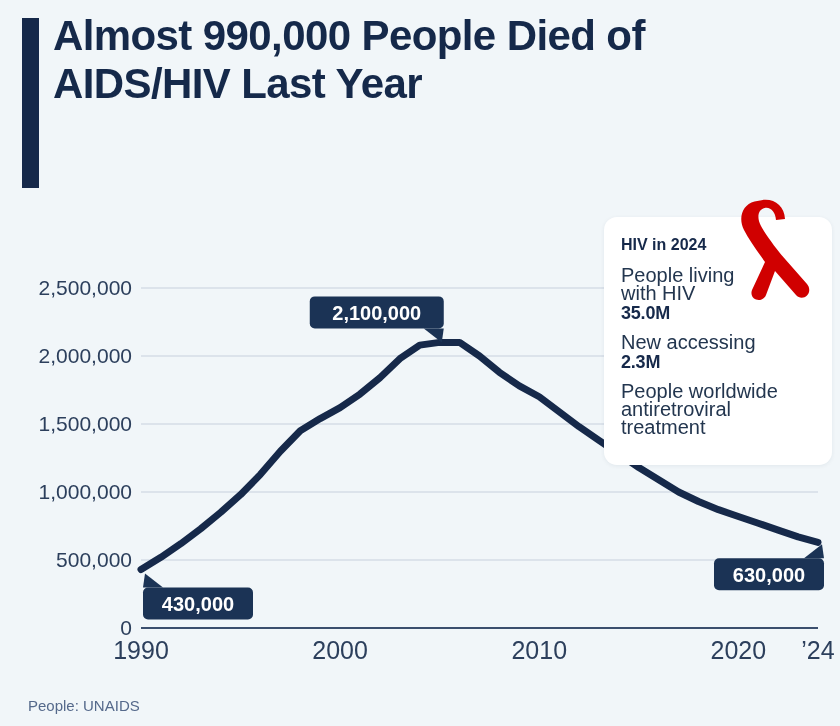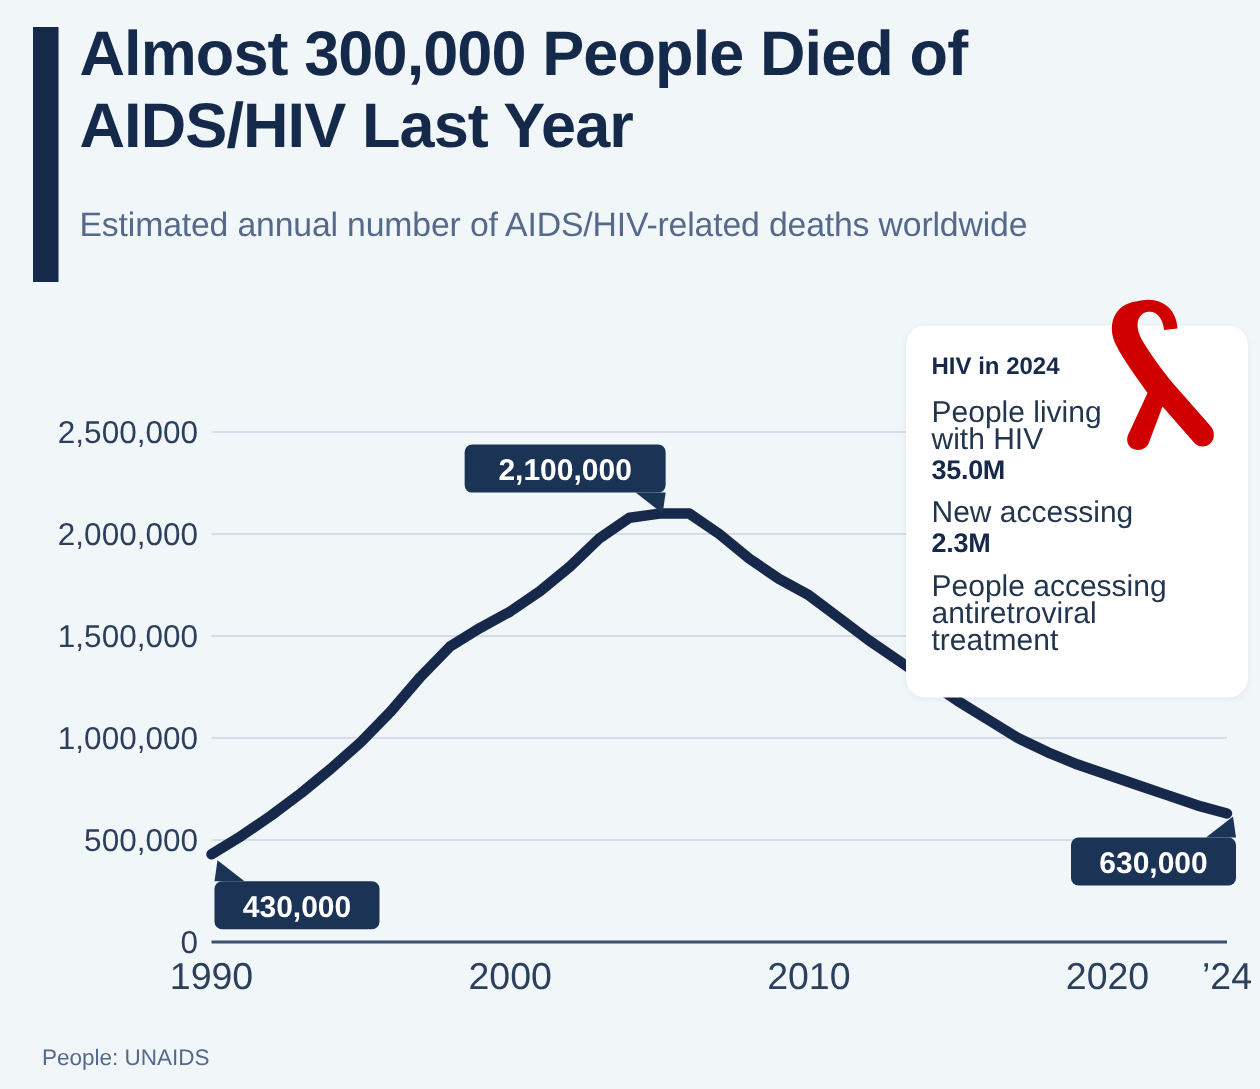--- a/index.html
+++ b/index.html
@@ -145,22 +145,21 @@
     fill: #ffffff;
   }
 </style>
 </head>
 <body>
 
 <div id="root">
 
   <div class="header">
     <div class="accent-bar"></div>
-    <div class="title">Almost 300,000 People Died of AIDS/HIV Last Year</div>
-    <div class="subtitle">Estimated annual number of AIDS/HIV-related deaths worldwide</div>
+    <div class="title">Almost 990,000 People Died of AIDS/HIV Last Year</div>
   </div>
 
   <div class="chart-area">
     <svg class="chart-svg" id="chart-svg" width="840" height="480">
         <line x1="141" y1="423" x2="818" y2="423" stroke="#3b4f6e" stroke-width="2"></line>
         <text x="132" y="430" text-anchor="end" class="ytick">0</text>
         <line x1="141" y1="355" x2="818" y2="355" stroke="#d4dde6" stroke-width="1.4"></line>
         <text x="132" y="362" text-anchor="end" class="ytick">500,000</text>
         <line x1="141" y1="287" x2="818" y2="287" stroke="#d4dde6" stroke-width="1.4"></line>
         <text x="132" y="294" text-anchor="end" class="ytick">1,000,000</text>
@@ -202,21 +201,21 @@
         <div class="stat-label">People living with HIV</div>
         <div class="stat-value">35.0M</div>
       </div>
 
       <div class="stat">
         <div class="stat-label">New accessing</div>
         <div class="stat-value">2.3M</div>
       </div>
 
       <div class="stat">
-        <div class="stat-label">People accessing antiretroviral treatment</div>
+        <div class="stat-label">People worldwide antiretroviral treatment</div>
       </div>
     </div>
   </div>
 
   <svg class="ribbon" viewBox="0 0 92 115">
     <path id="ribbon-path" d="M29.5 3.5 C17 7 13 20 19 32 C24 42 33 54 40 64
          L27 92 C25.5 96 27 100 31 101.5 C35 103 39.5 101 41 97
          L50 73 L71 97 C74 100.5 79 100.5 82 97.5 C85 94.5 85 89.5 82 86
          L56.5 57 C50 49 41 37 36 28 C31.5 19.5 33 11.5 39.5 10
          C45.5 8.5 50.5 14 51 22 L60 21 C59.5 8 49 0 36.5 2.2 Z" fill="#d00000"></path>

